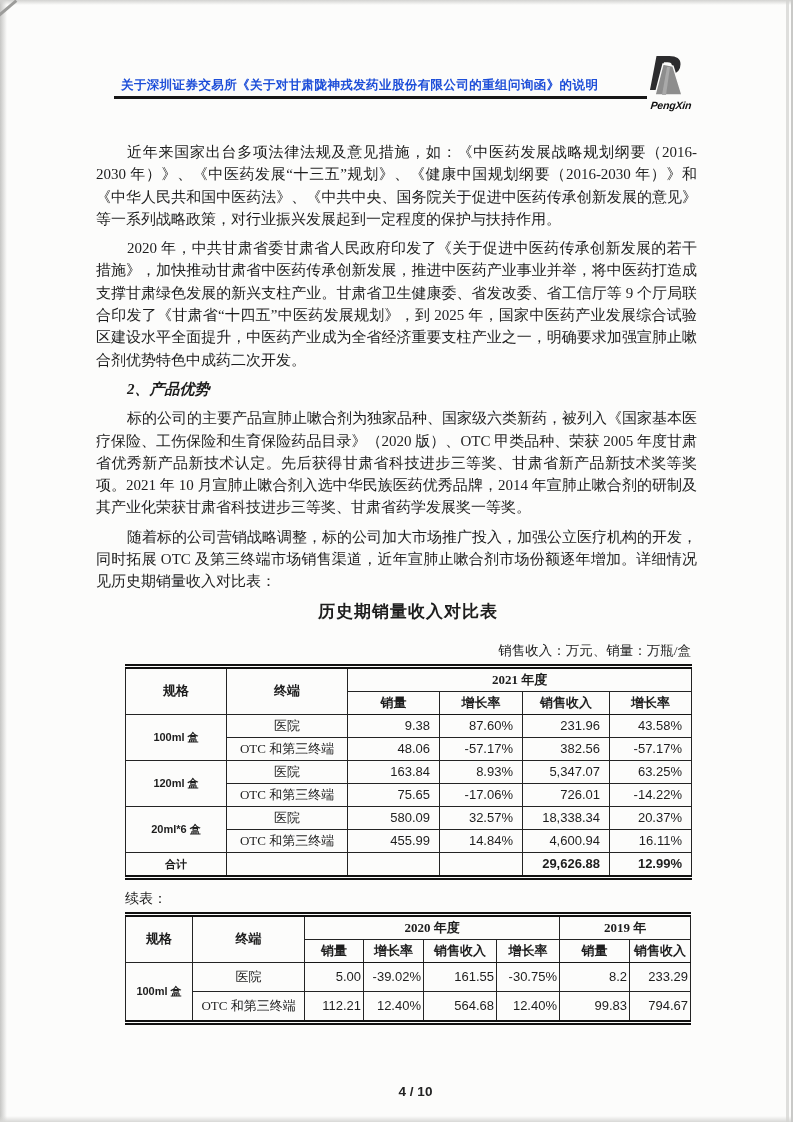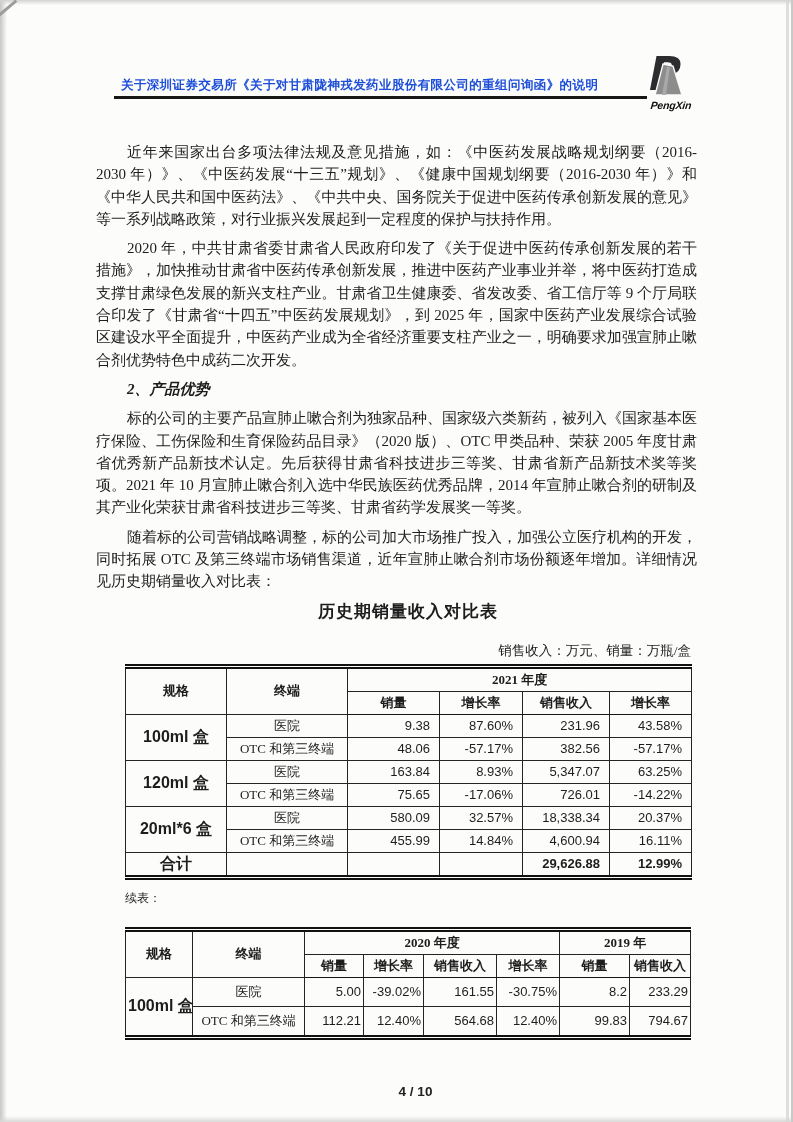--- a/index.html
+++ b/index.html
@@ -28,31 +28,31 @@
   .logo { position:absolute; left:644px; top:49px; width:54px; text-align:center; }
   .logo-text { font-family:"Liberation Sans", sans-serif; font-style:italic; font-weight:bold;
                font-size:10.5px; letter-spacing:-.2px; color:#0f0f0f; transform:skewX(-6deg); margin-top:-1px; }
   
   .doc { position:absolute; left:96px; top:141px; width:601px; }
   .doc p { font-size:15px; line-height:22.3px; text-align:justify; text-indent:31px; margin:0 0 7px 0; }
   .doc h3 { font-size:15px; line-height:22.3px; font-weight:bold; text-indent:31px; margin:2px 0 7px 0;font-style:italic; }
   .table-title { width:566px; margin:4px 0 19px 29px; text-align:center;
                  font-size:17px; font-weight:bold; letter-spacing:1px; }
   .units-note  { width:595px; text-align:right; font-size:13.5px; margin:0 0 4px 0; }
-  .cont-label  { margin:10px 0 20px 29px; font-size:12px; }
+  .cont-label  { margin:10px 0 4px 29px; font-size:14px; }
   
   table { border-collapse:collapse; margin-left:29px; table-layout:fixed;
           border-left:1.5px solid #1a1a1a; border-right:1.5px solid #1a1a1a;
           border-top:5px double #111; border-bottom:5px double #111; }
   .t1 { width:566px; } .t2 { width:565px; }
   th, td { border:1px solid #242424; font-size:13px; line-height:16px; overflow:hidden; white-space:nowrap; }
   th { font-weight:bold; text-align:center; padding:3px 2px; }
   thead tr:last-child th { border-bottom:1.6px solid #161616; }
   td { padding:3px 2px; }
-  td.spec { font-weight:bold; text-align:center; font-family:"Liberation Sans", sans-serif; font-size:16px; }
+  td.spec { font-weight:bold; text-align:center; font-family:"Liberation Sans", sans-serif; font-size:11px; }
   td.term { text-align:center; }
   td.num  { text-align:right; padding-right:9px; font-family:"Liberation Sans", sans-serif; }
   tr.gs td { border-top:1.8px solid #161616; }
   td.b { font-weight:bold; }
   .t2 td { padding:6px 2px; }
   
   .footer { position:absolute; left:0; top:1084px; width:100%; text-align:center; padding-left:38px;
             font-family:"Liberation Sans", sans-serif; font-weight:bold; font-size:13.5px; color:#222; }
 </style>
 </head>

